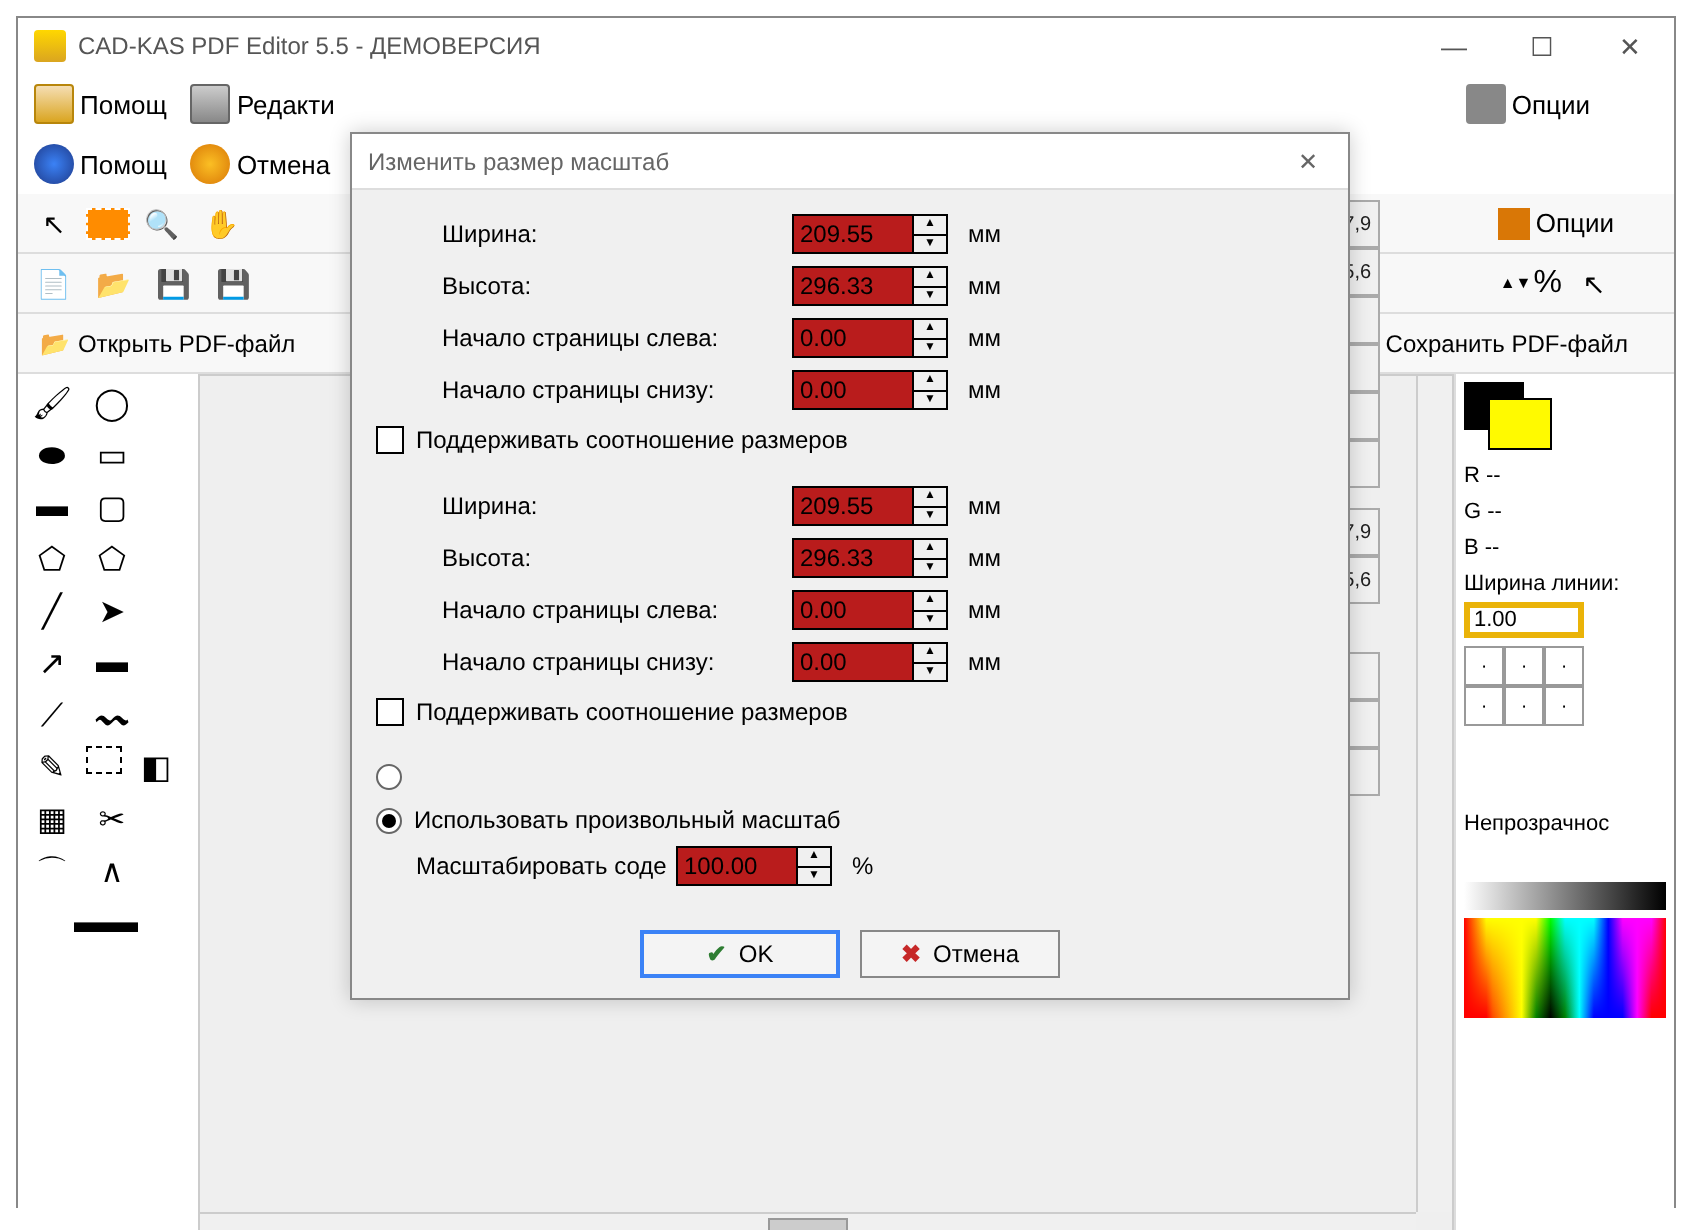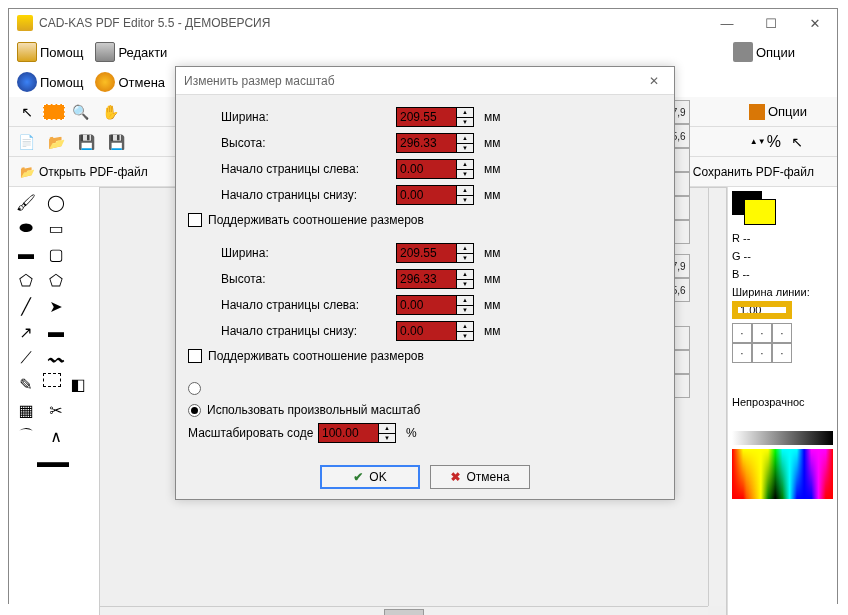--- a/index.html
+++ b/index.html
@@ -21,21 +21,21 @@
 .tb-btn { width: 28px; height: 24px; border: 1px solid transparent; display: flex; align-items: center; justify-content: center; font-size: 14px; }
 .tb-btn.lg { width: auto; padding: 0 6px; gap: 4px; font-size: 12px; }
 .main-area { display: flex; height: 440px; }
 .tool-panel { width: 90px; background: #fff; padding: 4px; display: flex; flex-wrap: wrap; gap: 4px; align-content: flex-start; }
 .tool-cell { width: 26px; height: 22px; display: flex; align-items: center; justify-content: center; font-size: 16px; }
 .canvas-area { flex: 1; background: #efefef; border: 1px solid #ccc; position: relative; }
 .right-panel { width: 110px; background: #fff; border-left: 1px solid #ddd; padding: 4px; font-size: 11px; }
 .color-sw { width: 30px; height: 24px; background: #000; position: relative; margin-bottom: 4px; }
 .color-sw::after { content: ''; position: absolute; left: 12px; top: 8px; width: 30px; height: 24px; background: #fffa00; border: 1px solid #000; }
 .r-row { height: 18px; display: flex; align-items: center; }
-.prop-input { width: 60px; height: 18px; border: 6px solid #eab308; font-size: 11px; }
+.prop-input { width: 60px; height: 18px; border: 3px solid #eab308; font-size: 11px; }
 .dot-grid { display: grid; grid-template-columns: repeat(3,20px); grid-template-rows: repeat(2,20px); gap: 0; margin-top: 4px; }
 .dot-cell { border: 1px solid #999; display: flex; align-items: center; justify-content: center; font-size: 10px; }
 .opacity-bar { width: 100%; height: 14px; background: linear-gradient(to right,#fff,#000); margin-top: 20px; }
 .hue-strip { width: 100%; height: 50px; background: linear-gradient(to bottom, #fff 0%, transparent 50%, #000 100%), linear-gradient(to right, red,orange,yellow,green,cyan,blue,magenta,red); background-blend-mode: overlay; margin-top: 4px; }
 .scrollbar-v { position: absolute; right: 0; top: 0; bottom: 20px; width: 18px; background: #f0f0f0; border-left: 1px solid #ccc; }
 .scrollbar-h { position: absolute; bottom: 0; left: 0; right: 18px; height: 20px; background: #f0f0f0; border-top: 1px solid #ccc; display: flex; align-items: center; justify-content: center; }
 .scroll-thumb { width: 40px; height: 16px; background: #ccc; border: 1px solid #999; }
 
 
 .dialog { position: absolute; left: 175px; top: 66px; width: 500px; background: #f0f0f0; border: 1px solid #888; box-shadow: 0 0 10px rgba(0,0,0,0.2); z-index: 100; }
@@ -184,21 +184,21 @@
       <div class="r-row">Ширина линии:</div>
       <input class="prop-input" value="1.00" style="">
       <div class="dot-grid">
         <div class="dot-cell">·</div>
           <div class="dot-cell">·</div>
           <div class="dot-cell">·</div>
         <div class="dot-cell">·</div>
           <div class="dot-cell">·</div>
           <div class="dot-cell">·</div>
       </div>
-      <div class="r-row" style="margin-top:30px">Непрозрачнос</div>
+      <div class="r-row" style="margin-top:40px">Непрозрачнос</div>
       <div class="opacity-bar"></div>
       <div class="hue-strip"></div>
     </div>
   </div>
 </div>
 
 <div class="presets">
   <div class="preset-col">
     <div class="preset-btn wide">рмат 21,6x27,9</div>
     <div class="preset-btn wide">рмат 21,6x35,6</div>
@@ -323,21 +323,21 @@
 
     <div class="sep-h"></div>
 
     <div class="chk-row">
       <div class="radio"></div>
     </div>
     <div class="chk-row">
       <div class="radio checked"></div>
       <span>Использовать произвольный масштаб</span>
     </div>
-    <div class="field-row" style="">
+    <div class="field-row" style="margin-left:20px">
       <span style="width:130px">Масштабировать соде</span>
       <input class="field-input" value="100.00" style="">
       <div class="spinner">
           <div class="spin-half">▲</div>
           <div class="spin-half">▼</div>
         </div>
       <span class="unit">%</span>
     </div>
   </div>
   <div class="dlg-btns">

